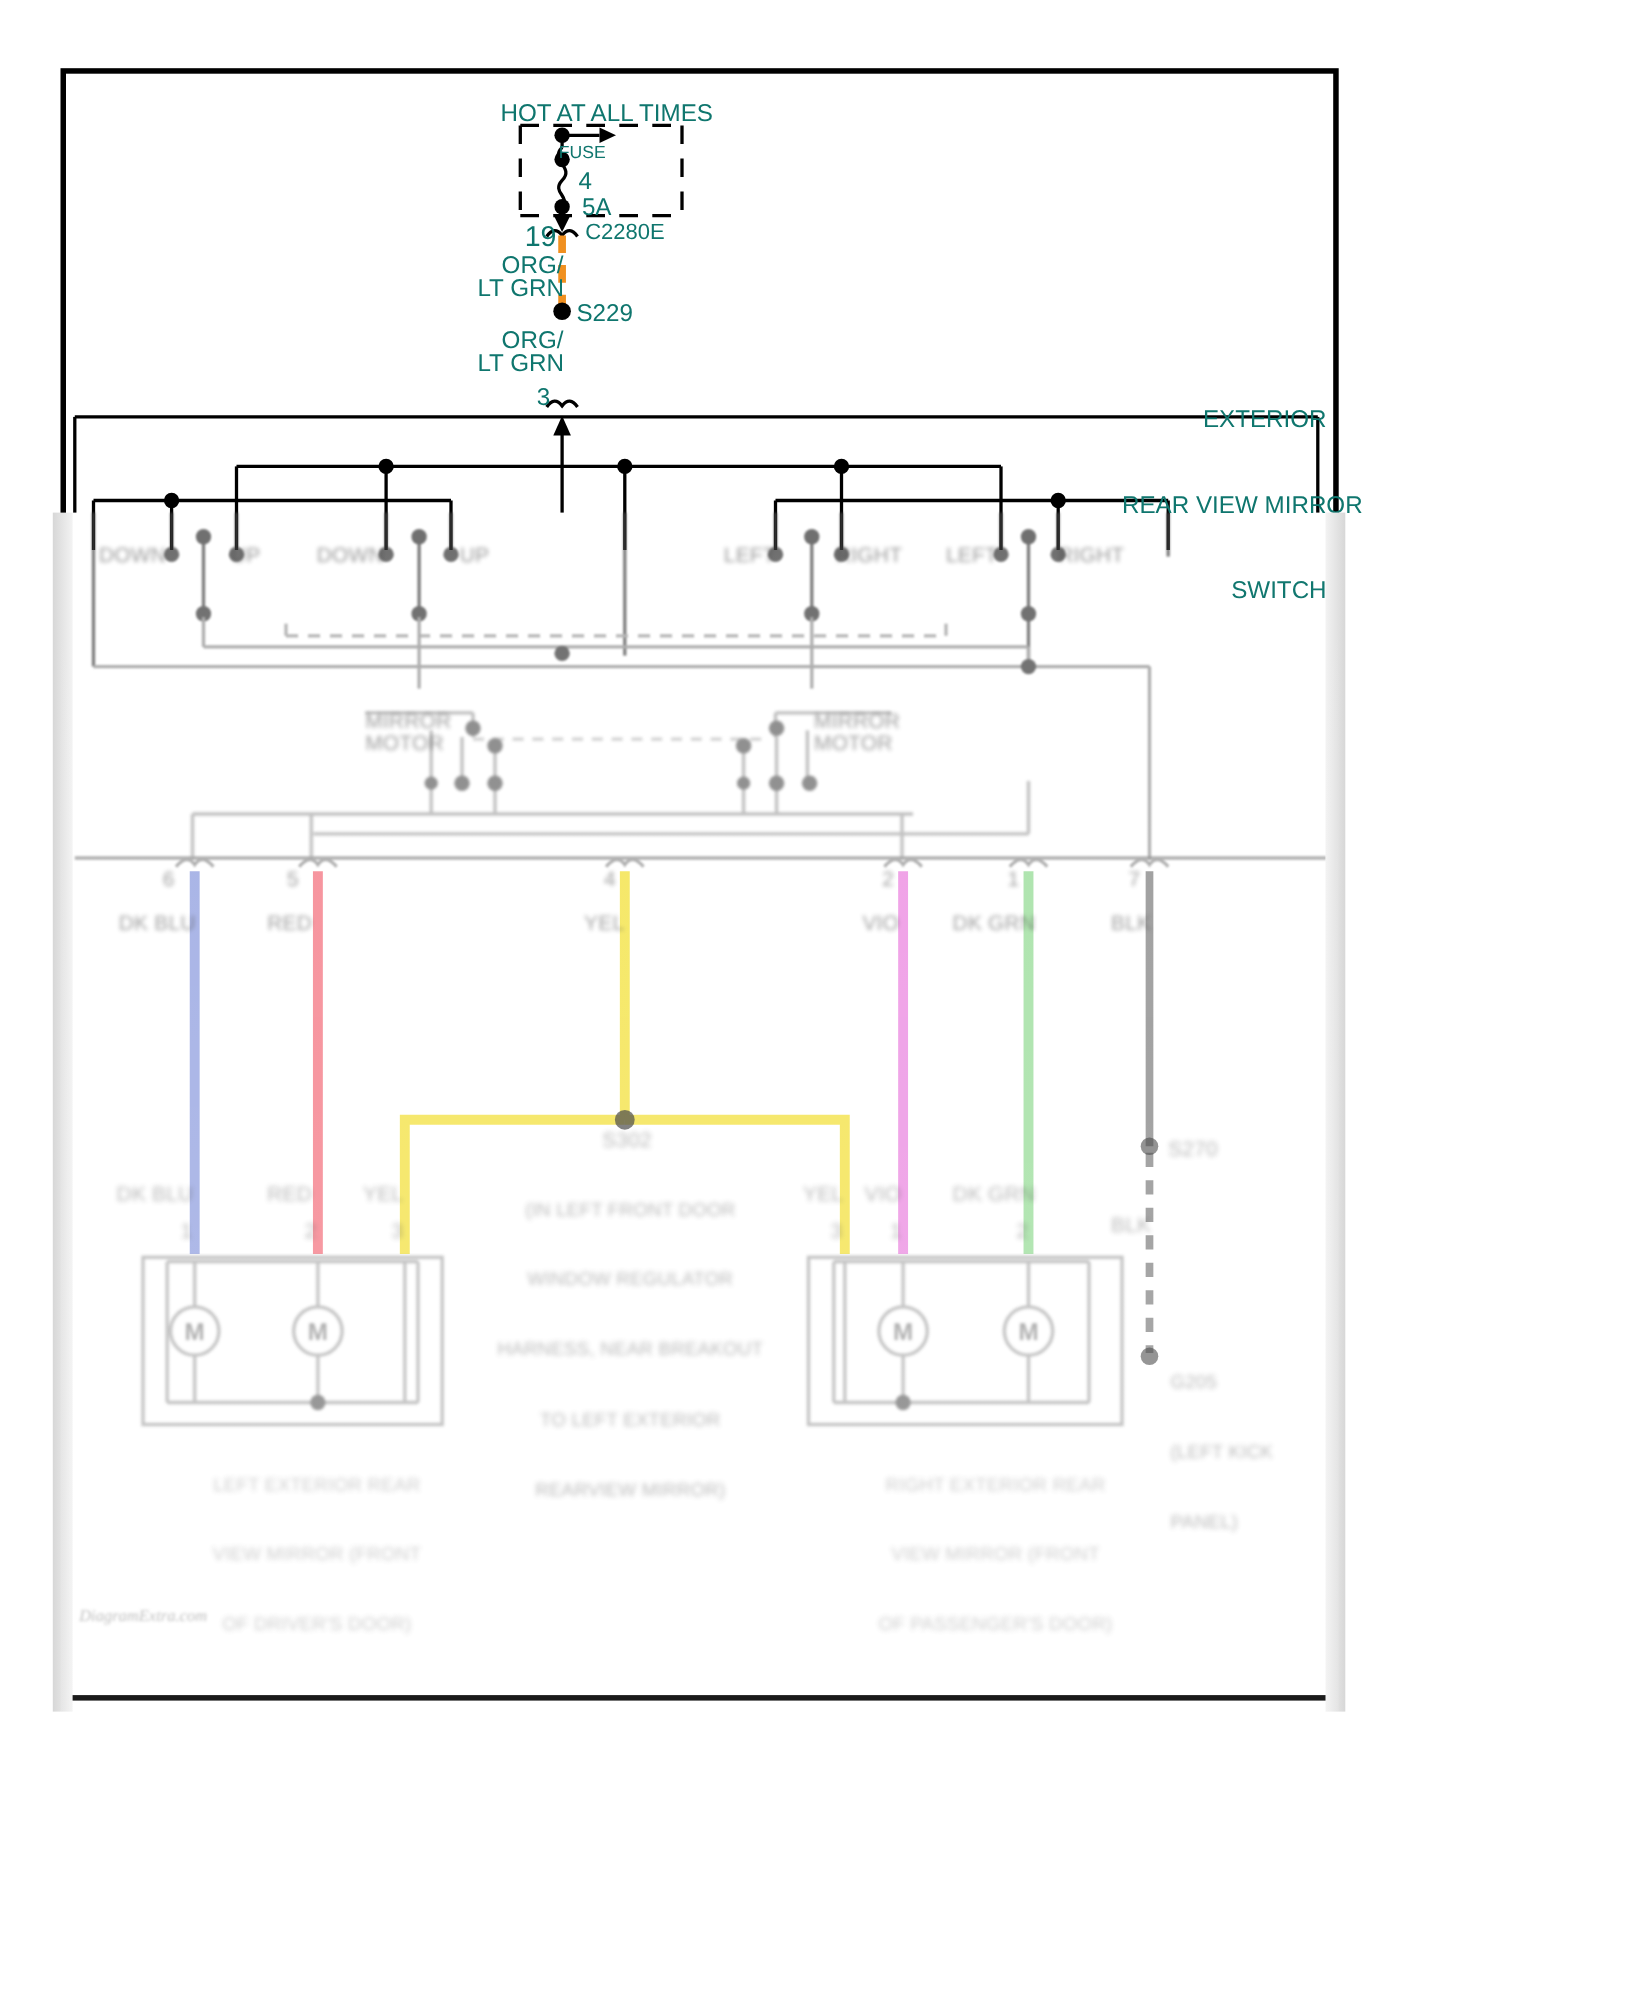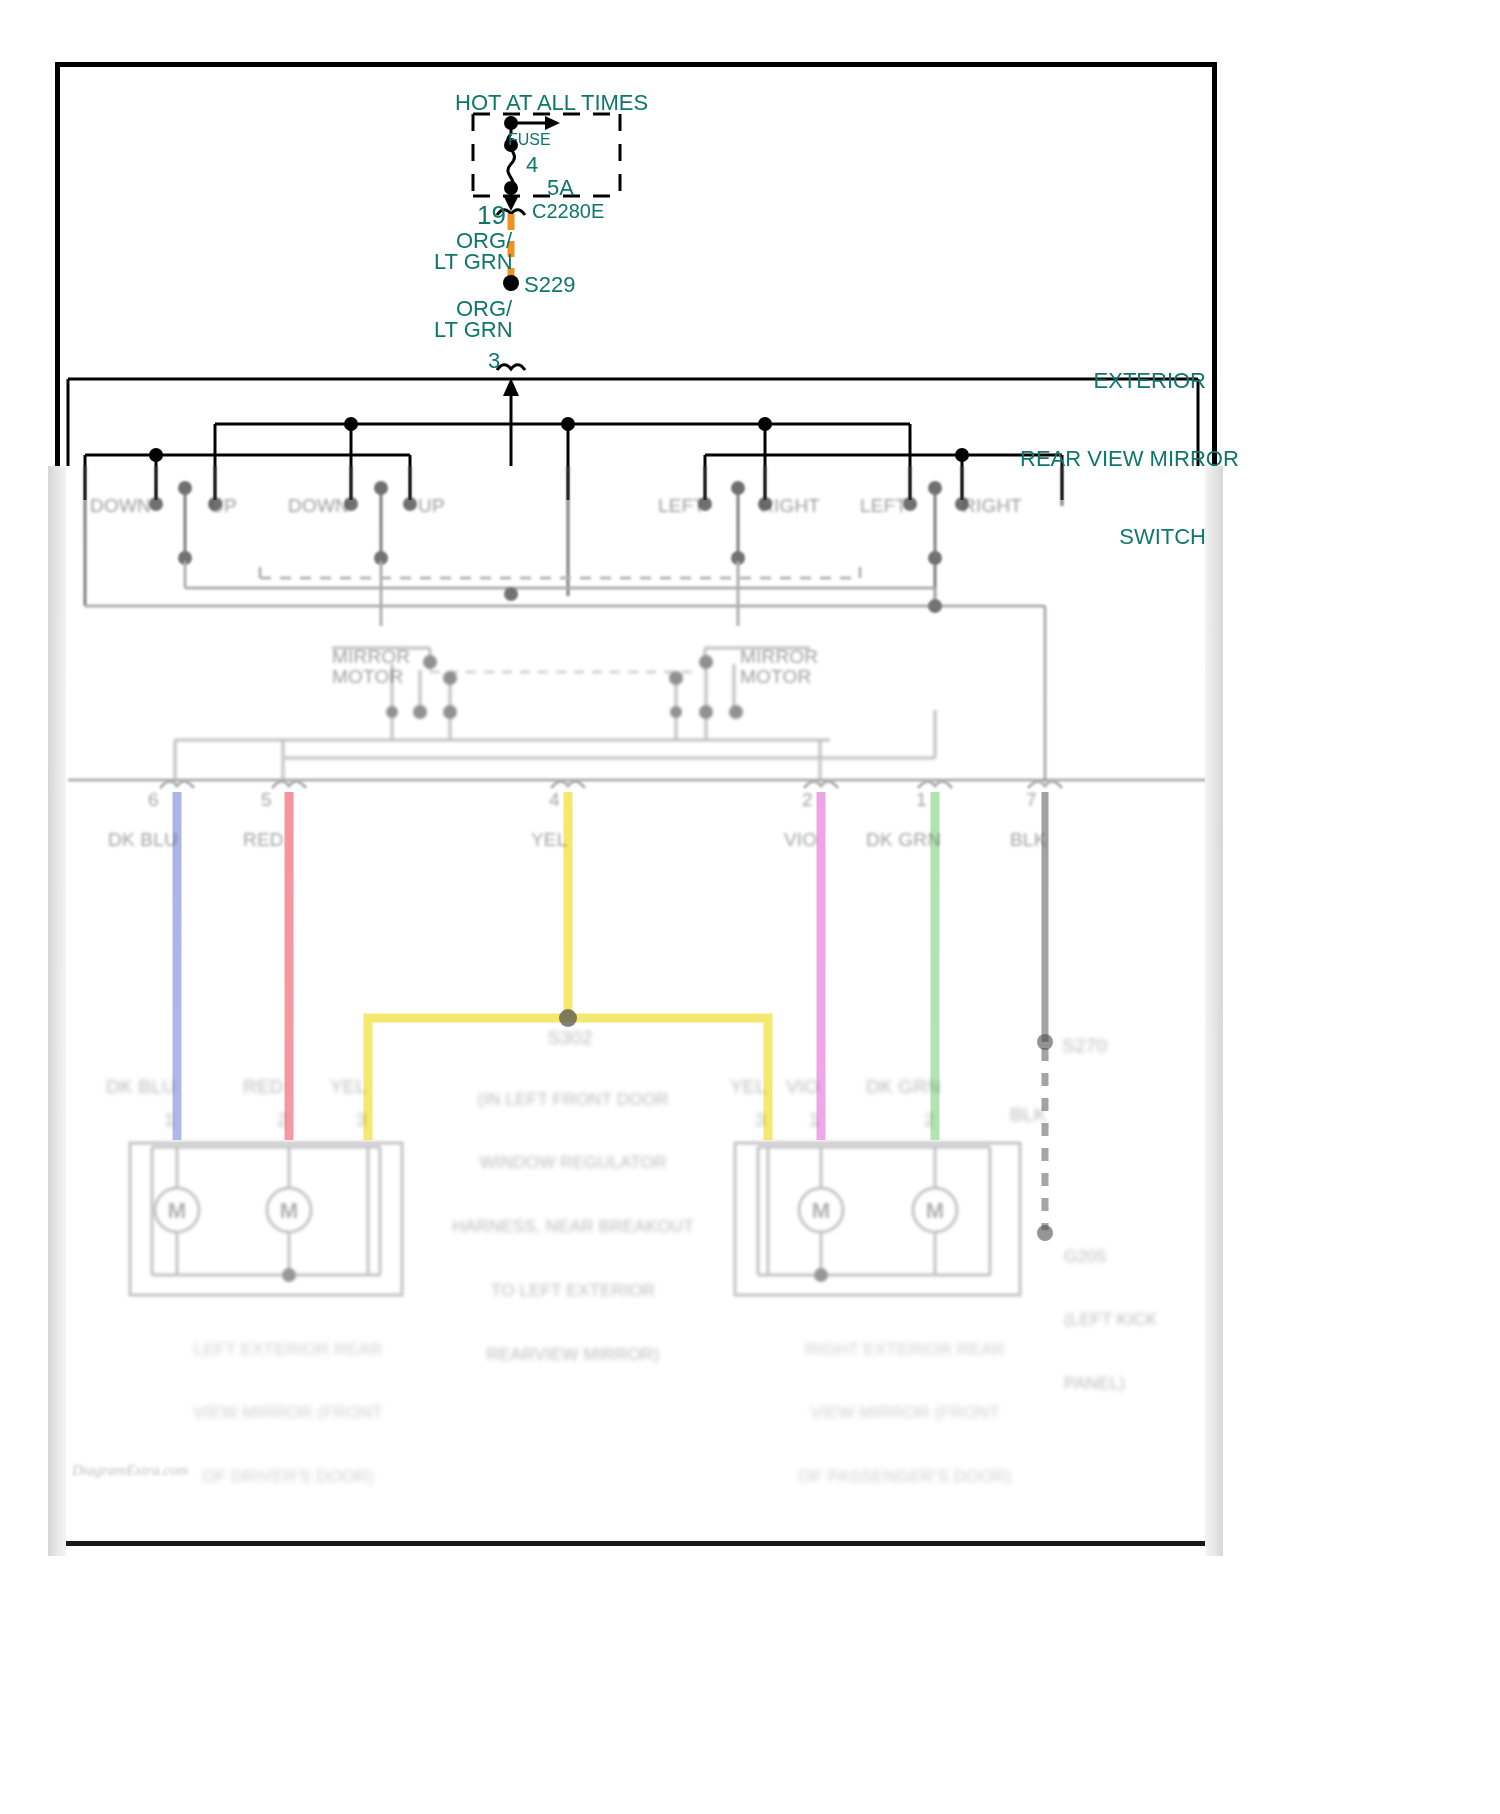--- a/index.html
+++ b/index.html
@@ -428,21 +428,21 @@
     <div>RIGHT EXTERIOR REAR</div>
     <div>VIEW MIRROR (FRONT</div>
     <div>OF PASSENGER'S DOOR)</div>
   </div>
 
   <div class="htext lbl-21" style="left:455px; top:90px; font-size:22px;">HOT AT ALL TIMES</div>
 
 
   <div class="htext lbl-21" style="left:508px; top:131px; font-size:16px;">FUSE</div>
   <div class="htext lbl-21" style="left:526px; top:152px; font-size:22px;">4</div>
-  <div class="htext lbl-21" style="left:547px; top:175px; font-size:22px;">5A</div>
+  <div class="htext lbl-21" style="left:529px; top:175px; font-size:22px;">5A</div>
 
   <div class="htext lbl-21" style="left:477px; top:200px; font-size:26px;">19</div>
   <div class="htext lbl-21" style="left:532px; top:200px; font-size:20px;">C2280E</div>
 
   <div class="htext lbl-21" style="left:456px; top:228px; font-size:22px;">ORG/</div>
   <div class="htext lbl-21" style="left:434px; top:249px; font-size:22px;">LT GRN</div>
 
   <div class="htext lbl-21" style="left:524px; top:272px; font-size:22px;">S229</div>
 
   <div class="htext lbl-21" style="left:456px; top:296px; font-size:22px;">ORG/</div>

